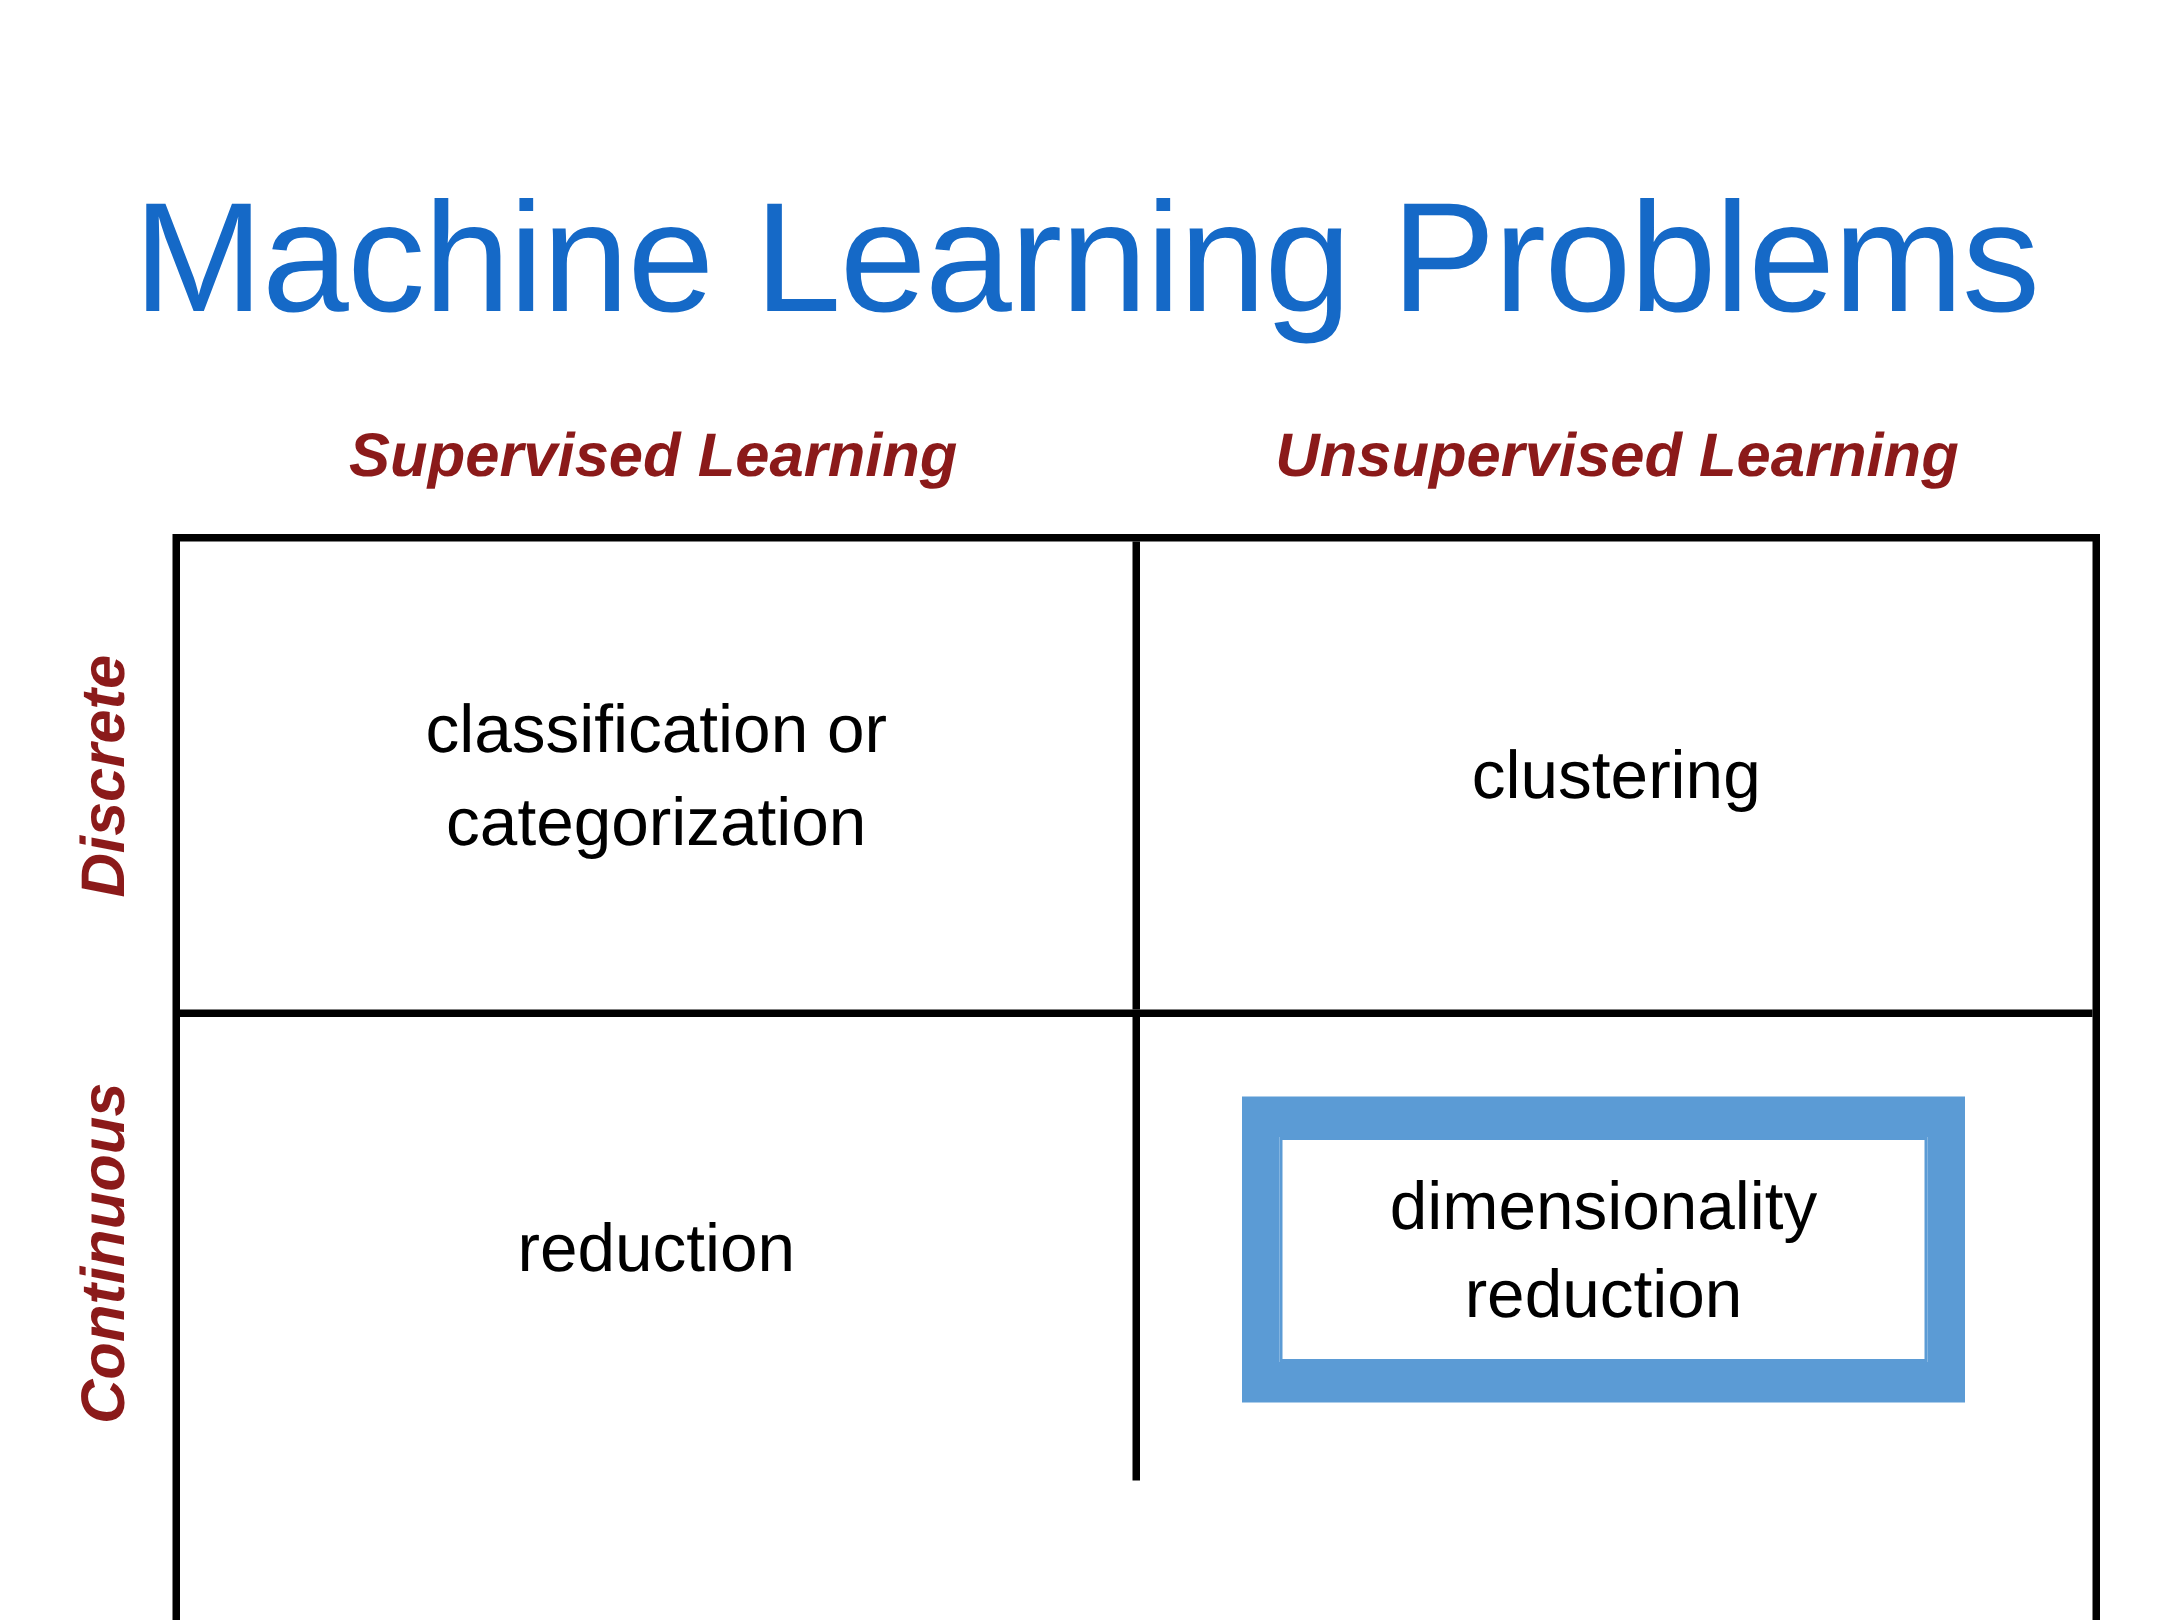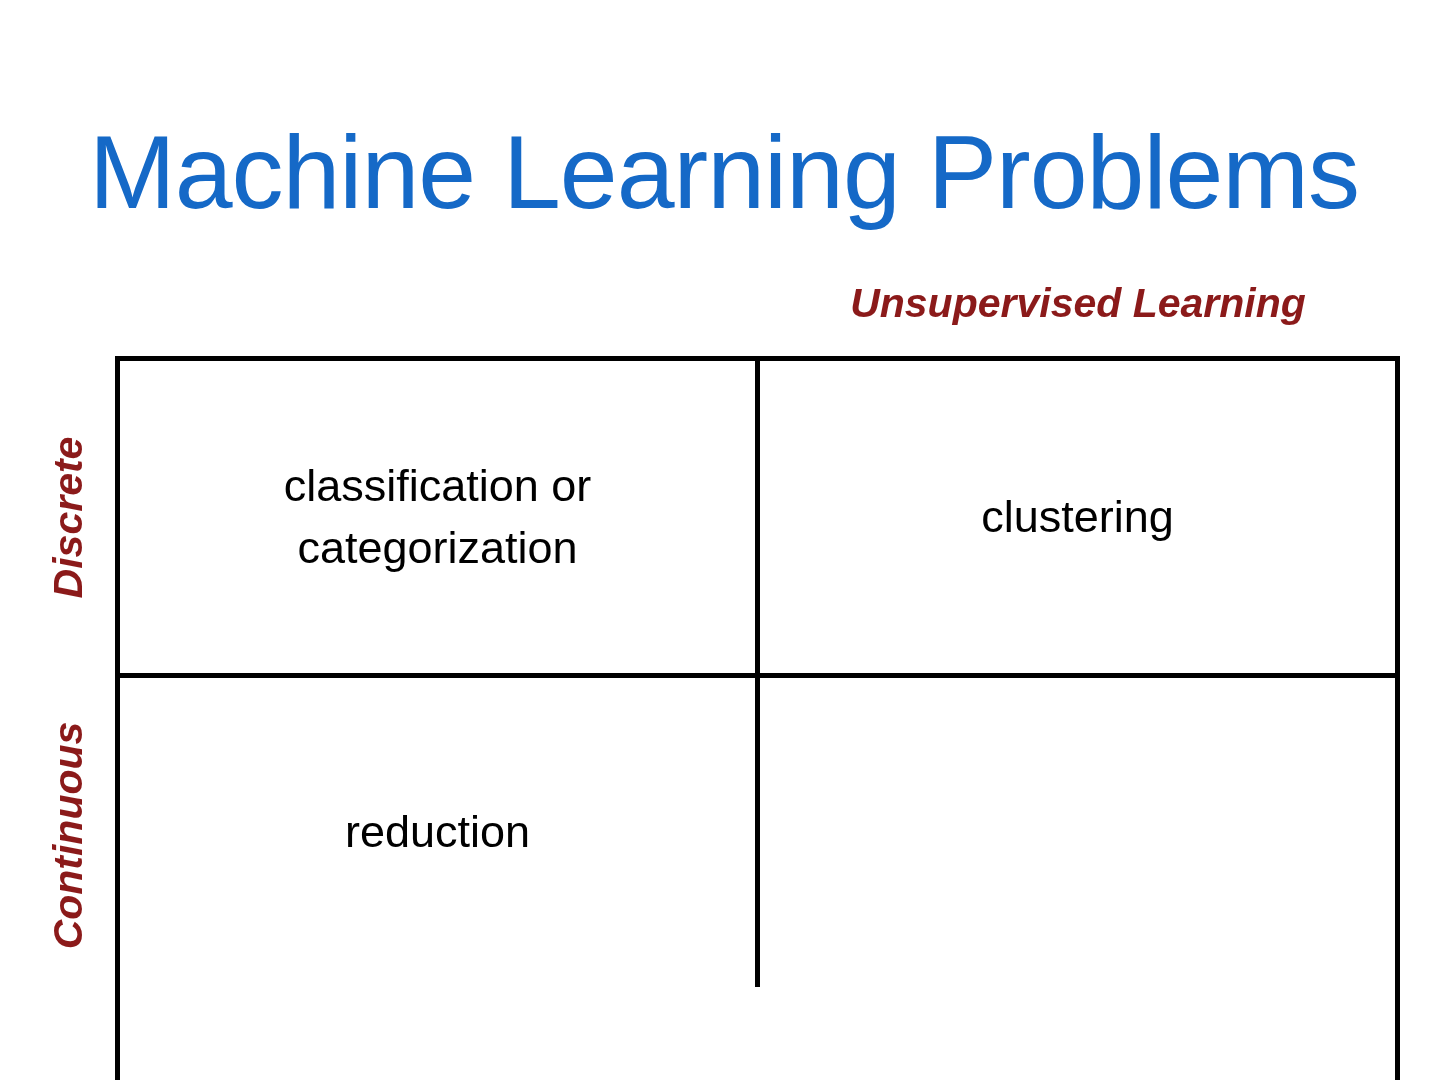--- a/index.html
+++ b/index.html
@@ -161,20 +161,21 @@
     line-height: 1.32;
   }
 </style>
 </head>
 <body>
 
 <div id="slide">
 
   <h1 id="slide-title">Machine Learning Problems</h1>
 
+  <div class="col-header" id="col-header-supervised">Supervised Learning</div>
 
   <div class="col-header" id="col-header-unsupervised">Unsupervised Learning</div>
 
   <div class="row-label-wrap" id="row-label-discrete-wrap">
     <span class="row-label">Discrete</span>
   </div>
 
   <div class="row-label-wrap" id="row-label-continuous-wrap">
     <span class="row-label">Continuous</span>
   </div>
@@ -196,14 +197,20 @@
     <div class="matrix-row" id="matrix-row-continuous">
 
       <div class="matrix-cell cell-left">
         <span class="cell-text">reduction</span>
       </div>
 
       <div class="matrix-cell cell-right"></div>
     </div>
   </div>
 
+  <div id="highlight-box">
+    <div id="highlight-inner">
+      <span class="cell-text">dimensionality
+reduction</span>
+    </div>
+  </div>
 
 </div>
 
 </body></html>

